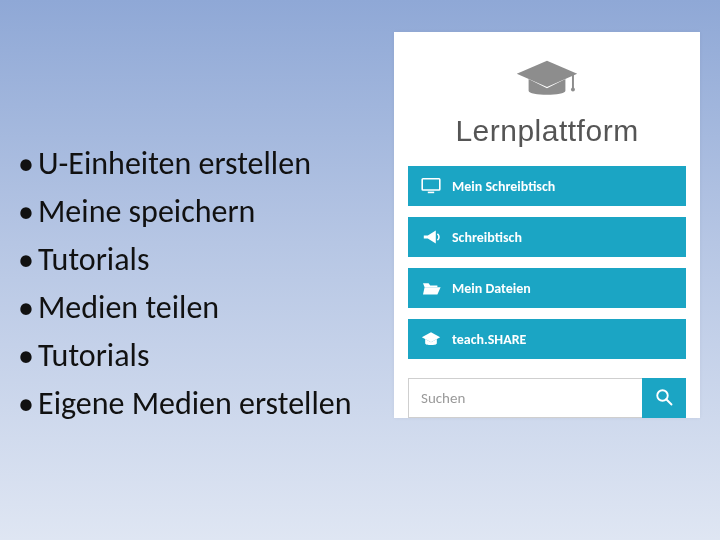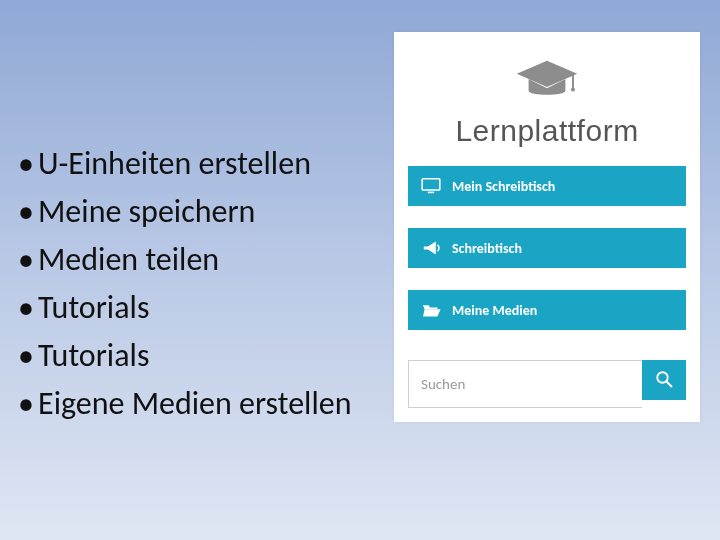--- a/index.html
+++ b/index.html
@@ -34,21 +34,20 @@
     left: 0;
     top: 0;
   }
   .panel {
     position: absolute;
     right: 20px;
     top: 32px;
     width: 306px;
     background: #fff;
     box-shadow: 0 0 4px rgba(0,0,0,0.05);
-    padding-bottom: 14px;
   }
   .panel-header {
     text-align: center;
     padding: 26px 10px 18px;
   }
   .cap-icon { display: inline-block; }
   .platform-title {
     font-size: 30px;
     font-weight: 300;
     color: #555;
@@ -58,36 +57,36 @@
   }
   .menu { padding: 0 14px; }
   .menu-item {
     background: #1ba5c4;
     color: #fff;
     height: 40px;
     display: flex;
     align-items: center;
     gap: 10px;
     padding: 0 12px;
-    margin-bottom: 22px;
+    margin-bottom: 11px;
     font-size: 14px;
     font-weight: 600;
     position: relative;
   }
   .menu-icon { width: 22px; height: 18px; display: inline-flex; align-items: center; justify-content: center; flex: 0 0 22px; }
   .menu-icon svg { display: block; }
   .search-row {
     display: flex;
     gap: 0;
     padding: 8px 14px 0;
     align-items: stretch;
   }
   .search-input {
     flex: 1;
-    height: 48px;
+    height: 40px;
     border: 1px solid #cfcfcf;
     border-right: none;
     padding: 0 12px;
     font-size: 15px;
     color: #555;
     outline: none;
     font-family: inherit;
   }
   .search-input::placeholder { color: #9a9a9a; }
   .search-btn {
@@ -102,22 +101,22 @@
   }
 </style>
 </head>
 <body>
 
 <div class="slide">
 
   <ul class="bullets">
     <li><span>U-Einheiten erstellen</span></li>
     <li><span>Meine speichern</span></li>
+    <li><span>Tutorials</span></li>
     <li><span>Medien teilen</span></li>
-    <li><span>Tutorials</span></li>
     <li><span>Tutorials</span></li>
     <li><span>Eigene Medien erstellen</span></li>
   </ul>
 
   <div class="panel">
     <div class="panel-header">
       <span class="cap-icon">
         <svg width="68" height="46" viewBox="0 0 100 70">
           <polygon points="50,4 96,24 50,44 4,24" fill="#8d8d8d"></polygon>
           <path d="M22,32 L22,50 C22,58 78,58 78,50 L78,32 L50,46 Z" fill="#8d8d8d"></path>
@@ -147,21 +146,30 @@
         </span>
         <span>Schreibtisch</span>
       </div>
       <div class="menu-item">
         <span class="menu-icon">
           <svg width="20" height="16" viewBox="0 0 24 20">
               <path d="M2 4 L9 4 L11 7 L20 7 L20 9 L4 9 Z" fill="#fff"></path>
               <path d="M4 9 L24 9 L20 18 L2 18 Z" fill="#fff"></path>
             </svg>
         </span>
-        <span>Meine Medien</span>
+        <span>Mein Dateien</span>
+      </div>
+      <div class="menu-item">
+        <span class="menu-icon">
+          <svg width="20" height="16" viewBox="0 0 24 18">
+              <polygon points="12,1 23,7 12,13 1,7" fill="#fff"></polygon>
+              <path d="M5,9 L5,14 C5,17 19,17 19,14 L19,9 L12,13 Z" fill="#fff"></path>
+            </svg>
+        </span>
+        <span>teach.SHARE</span>
       </div>
     </div>
 
     <div class="search-row">
       <input class="search-input" type="text" placeholder="Suchen" style="">
       <button class="search-btn">
         <span>
           <svg width="18" height="18" viewBox="0 0 24 24">
               <circle cx="10" cy="10" r="7" fill="none" stroke="#fff" stroke-width="2.5"></circle>
               <line x1="15" y1="15" x2="22" y2="22" stroke="#fff" stroke-width="2.5" stroke-linecap="round"></line>

